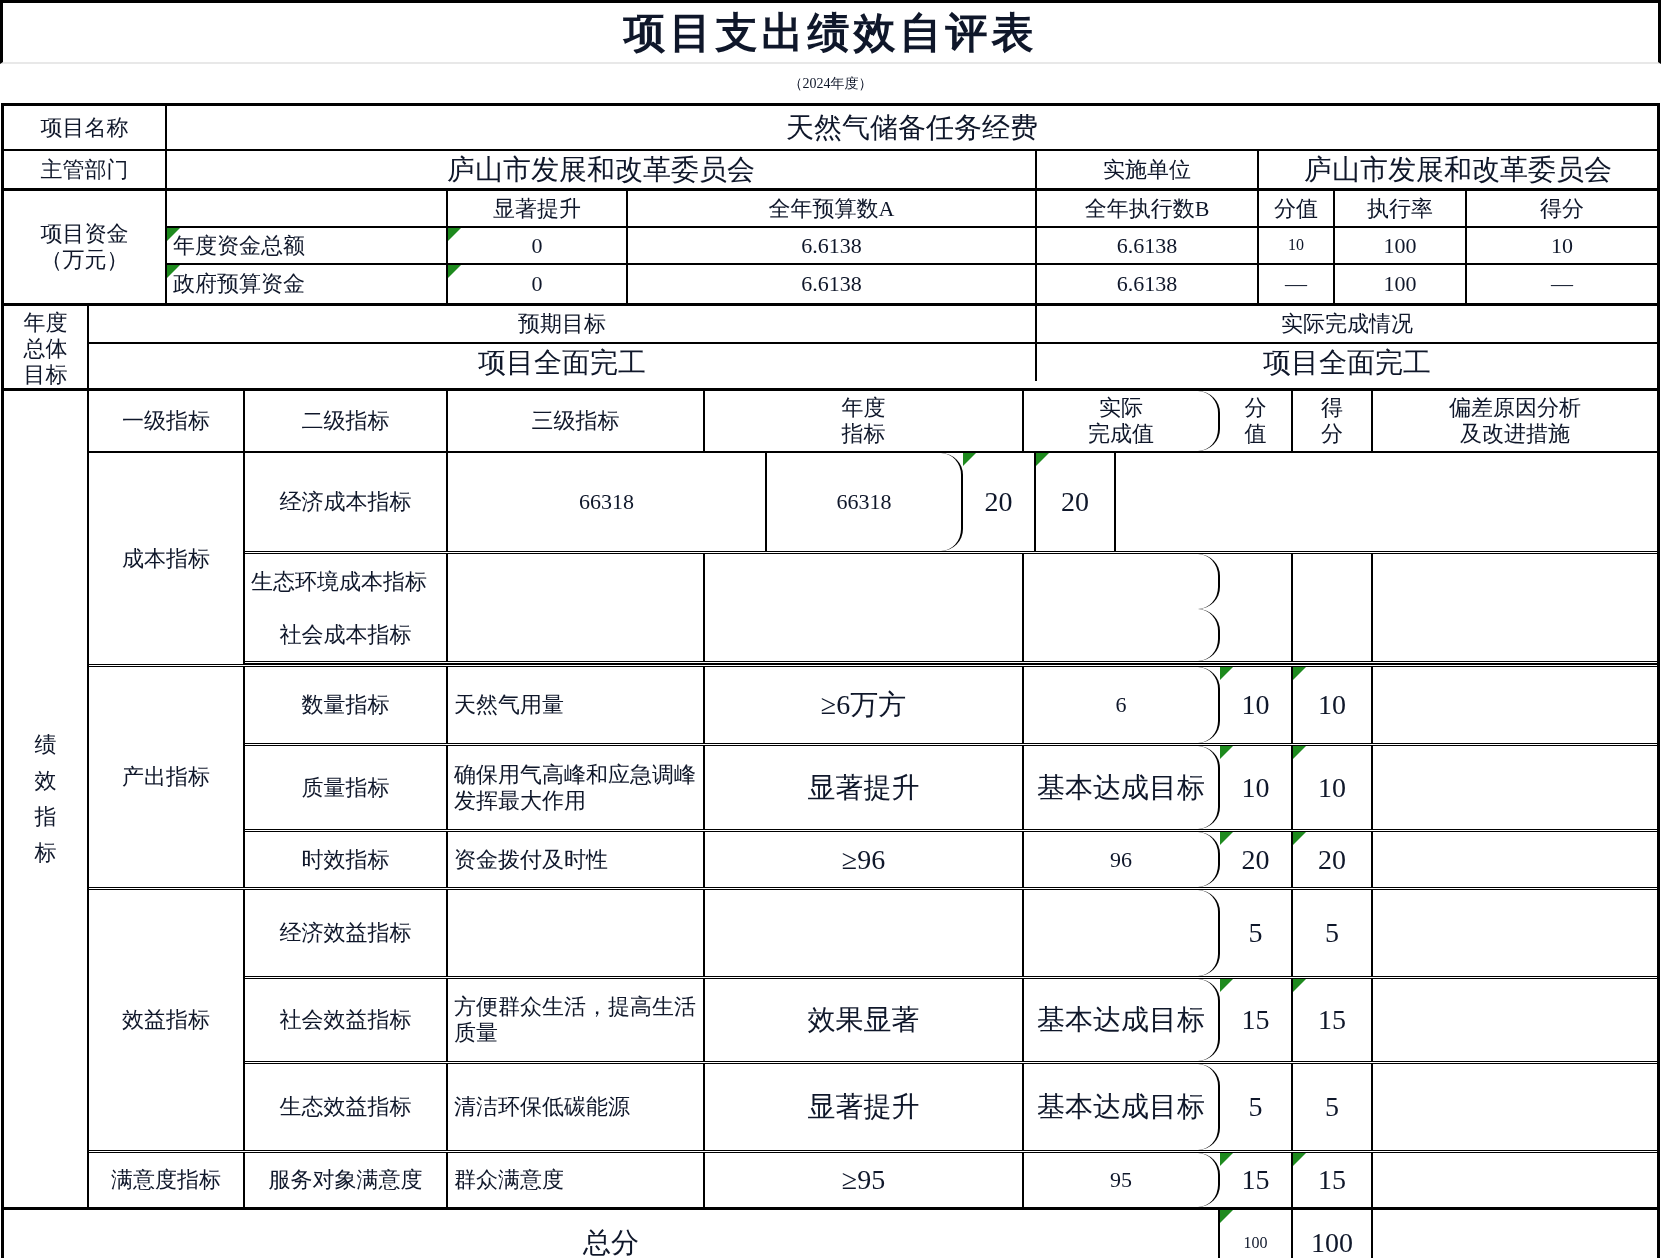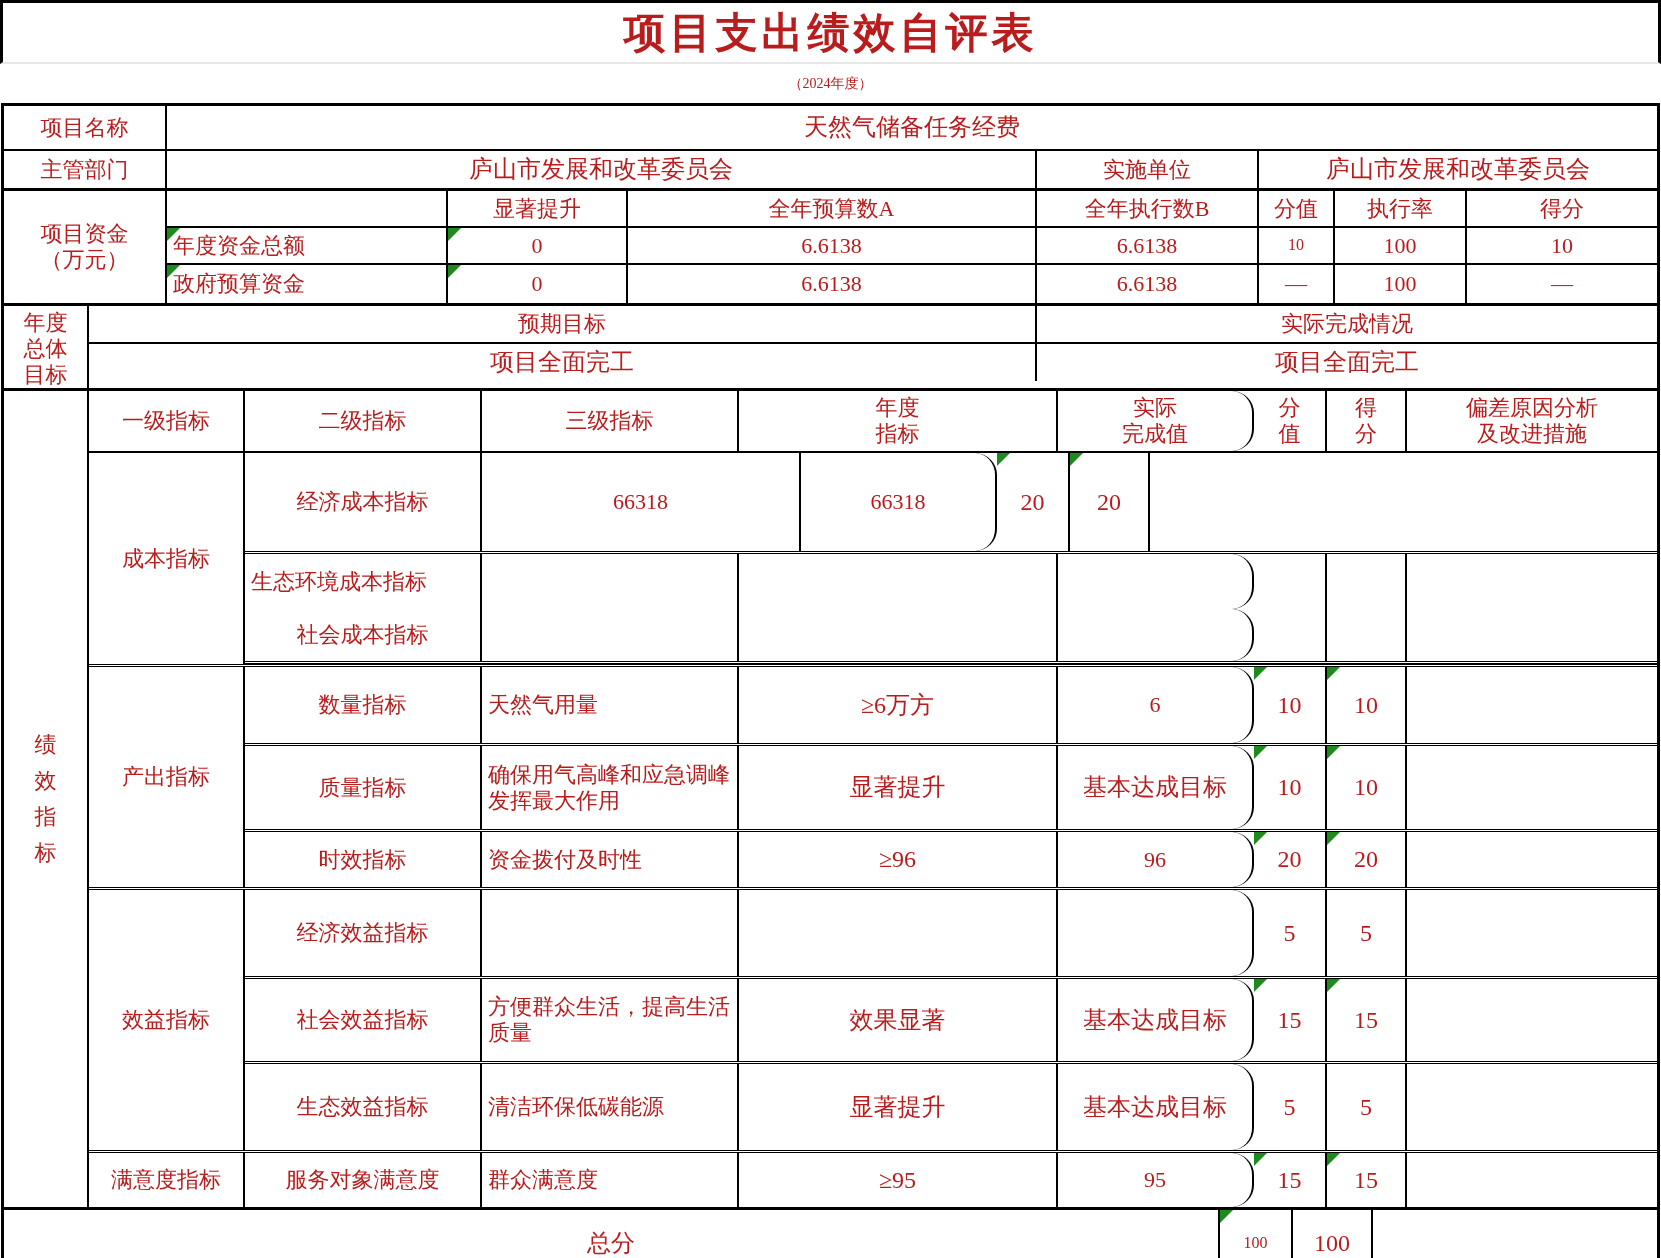--- a/index.html
+++ b/index.html
@@ -2,21 +2,21 @@
 <html style="--gt: #1e8a1e; --grid: #000000; --titleline: #e8e8e8;"><head>
 <meta charset="utf-8">
 <style>
   :root{
     --gt:#1e8a1e;
     --grid:#000000;
     --titleline:#e8e8e8;
   }
   html,body{margin:0;padding:0;background:#fff;}
   .page{
-    width:1661px;height:1258px;background:#ffffff;color:#b91c1c;
+    width:1661px;height:1258px;background:#ffffff;color:#0f172a;
     font-family:"Liberation Serif","DejaVu Serif",serif;
     font-size:22px;position:relative;overflow:hidden;
   }
   .titlebox{
     box-sizing:border-box;width:1661px;height:64px;
     border:3px solid var(--grid);border-bottom:2px solid var(--titleline);
     display:flex;align-items:center;justify-content:center;
   }
   .title{
     font-family:"Liberation Sans","DejaVu Sans",sans-serif;
@@ -34,34 +34,34 @@
   .band{display:flex;box-sizing:border-box;}
   .col{display:flex;flex-direction:column;box-sizing:border-box;flex:1;min-width:0;}
   .row{display:flex;box-sizing:border-box;}
   .cell{
     box-sizing:border-box;display:flex;align-items:center;justify-content:center;
     text-align:center;border-right:2px solid var(--grid);
     white-space:pre-line;overflow:hidden;position:relative;line-height:1.18;
   }
   .cell.last{border-right:none;}
   .la{justify-content:flex-start;text-align:left;padding-left:6px;}
-  .f24{font-size:24px;}
+  .f24{font-size:28px;}
   .sm{font-size:16px;}
   .bb2{border-bottom:2px solid var(--grid);}
   .bb3{border-bottom:3px solid var(--grid);}
   .bbd{border-bottom:3px double var(--grid);}
   
   .gt::before{
     content:"";position:absolute;top:0;left:0;width:0;height:0;
     border-top:13px solid var(--gt);border-right:13px solid transparent;
   }
   
   .w163{width:163px;} .w281{width:281px;} .w180{width:180px;} .w409{width:409px;}
   .w250{width:222px;} .w76{width:76px;} .w132{width:132px;}
-  .w85{width:85px;} .w156{width:156px;} .w203{width:237px;} .w257{width:257px;}
+  .w85{width:85px;} .w156{width:156px;} .w203{width:203px;} .w257{width:257px;}
   .w319{width:319px;} .w196{width:196px;border-radius:22px;} .w73{width:73px;} .w80{width:80px;}
   .w870{width:870px;} .w948{width:948px;}
   .fill{flex:1;min-width:0;}
   
   .h37{height:37px;} .h38{height:38px;} .h40{height:40px;} .h45{height:45px;}
   .h54{height:54px;} .h55{height:55px;} .h62{height:62px;} .h66{height:66px;}
   .h79{height:79px;} .h85{height:85px;} .h86{height:86px;} .h89{height:89px;}
   .h101{height:101px;}
   .vlabel{
     line-height:36px;font-size:22px;

